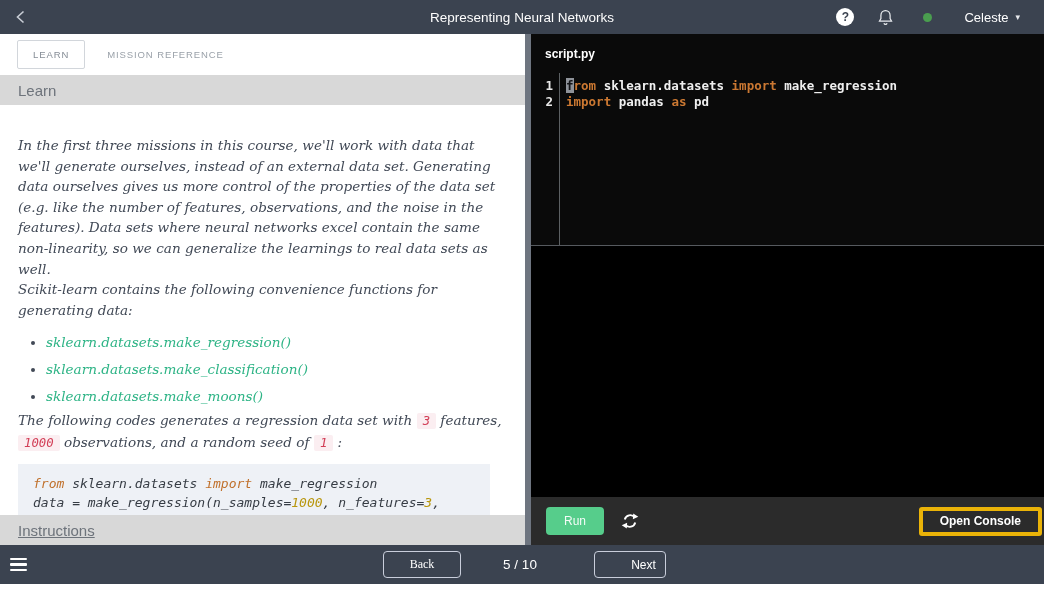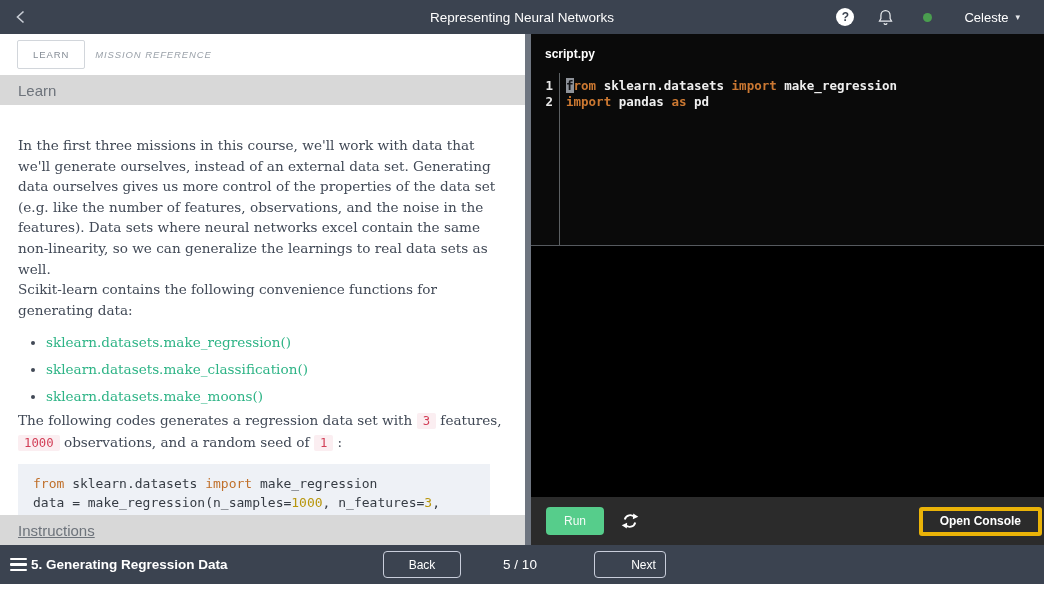--- a/index.html
+++ b/index.html
@@ -16,23 +16,23 @@
   .help-icon{width:18px;height:18px;border-radius:50%;background:#ffffff;color:#3b4350;font-size:12px;font-weight:bold;display:flex;align-items:center;justify-content:center;margin-right:24px;cursor:pointer;}
   .bell-wrap{margin-right:30px;line-height:0;cursor:pointer;}
   .status-dot{width:9px;height:9px;border-radius:50%;margin-right:32px;}
   .user-menu{display:flex;align-items:center;color:#ffffff;font-size:13px;cursor:pointer;}
   .user-menu .caret{font-size:9px;margin-left:7px;color:#e8eaee;}
   
   .left-panel{position:absolute;left:0;top:34px;width:525px;height:511px;background:#ffffff;overflow:hidden;}
   .tab-row{height:41px;display:flex;align-items:center;padding-left:17px;}
   .tab{font-size:9.5px;letter-spacing:.9px;color:#9aa1a9;cursor:pointer;}
   .tab.active{border:1px solid #d2d6db;border-radius:2px;padding:8px 15px;color:#868d96;}
-  .tab.plain{margin-left:10px;padding:8px 0;font-style:italic;}
+  .tab.plain{margin-left:22px;padding:8px 0;}
   .section-bar{height:30px;background:#d8d8d8;color:#6d737b;font-size:15px;display:flex;align-items:center;padding-left:18px;cursor:pointer;}
-  .content{padding:30px 17px 0 18px;font-family:"DejaVu Serif",serif;color:#414956;font-size:13.6px;line-height:20.6px;}
+  .content{padding:30px 17px 0 18px;font-family:"DejaVu Serif",serif;color:#414956;font-size:13.6px;line-height:20.6px;font-style:italic;}
   .content p{margin:0;}
   .p2{margin-top:12px;}
   .content ul{margin:9px 0 0 0;padding-left:28px;}
   .content li{line-height:27px;font-size:13.6px;}
   .content li a{color:#2eb486;text-decoration:none;cursor:pointer;}
   .p3{margin-top:5px;}
   .inline-code{font-family:"DejaVu Sans Mono",monospace;font-size:12.3px;color:#d23f57;background:#fbeef1;padding:1px 6px;border-radius:2px;}
   .code-block{margin:10px 0 0 0;background:#eef1f6;padding:10px 0 10px 15px;font-family:"DejaVu Sans Mono",monospace;font-size:13px;line-height:19px;color:#363c44;width:457px;}
   .cb-line{white-space:pre;}
   .tok-kw{color:#c0702b;}
@@ -56,21 +56,21 @@
   .run-btn{width:58px;height:28px;margin-left:13px;background:#56cd8b;border:none;border-radius:4px;color:rgba(255,255,255,.93);font-size:12px;font-family:"Liberation Sans",sans-serif;cursor:pointer;}
   .refresh{margin-left:17px;line-height:0;cursor:pointer;}
   .spacer{flex:1;}
   .console-btn{height:29px;padding:0 17px;background:transparent;border:4px solid #eab308;border-radius:3px;color:#ffffff;font-size:12px;font-weight:bold;font-family:"Liberation Sans",sans-serif;cursor:pointer;}
   
   .bottombar{position:absolute;left:0;top:545px;width:1044px;height:39px;background:#3b4350;}
   .hamburger{position:absolute;left:10px;top:13px;cursor:pointer;}
   .hamburger i{display:block;width:17px;height:2.3px;background:#ffffff;border-radius:1px;margin-bottom:3px;}
   .lesson-title{position:absolute;left:31px;top:0;height:39px;display:flex;align-items:center;color:#ffffff;font-size:13.5px;font-weight:600;}
   .nav-btn{position:absolute;top:6px;height:27px;background:transparent;border:1px solid #c9cedb;border-radius:4px;color:#ffffff;font-size:12px;font-family:"Liberation Sans",sans-serif;cursor:pointer;}
-  .nav-back{left:383px;width:78px;}
+  .nav-back{left:383px;width:78px;font-family:Liberation Serif, serif;}
   .nav-next{left:594px;width:72px;padding-left:33px;}
   .progress{position:absolute;left:488px;width:64px;top:0;height:39px;display:flex;align-items:center;justify-content:center;color:#ffffff;font-size:13.5px;}
 </style>
 </head>
 <body>
 
 <header class="topbar">
   <button class="back-btn">
     <svg width="16" height="16" viewBox="0 0 16 16">
       <polyline points="9.5,2.5 3.5,8 9.5,13.5" fill="none" stroke="#c8cdd5" stroke-width="1.6"></polyline>
@@ -152,17 +152,16 @@
     <button class="console-btn">Open Console</button>
   </div>
 </section>
 
 <footer class="bottombar">
   <div class="hamburger">
       <i></i>
       <i></i>
       <i></i>
     </div>
-  <div class="lesson-title">5. Generating Regression Data</div>
   <button class="nav-btn nav-back">Back</button>
   <div class="progress">5 / 10</div>
   <button class="nav-btn nav-next">Next</button>
 </footer>
 
 </body></html>

